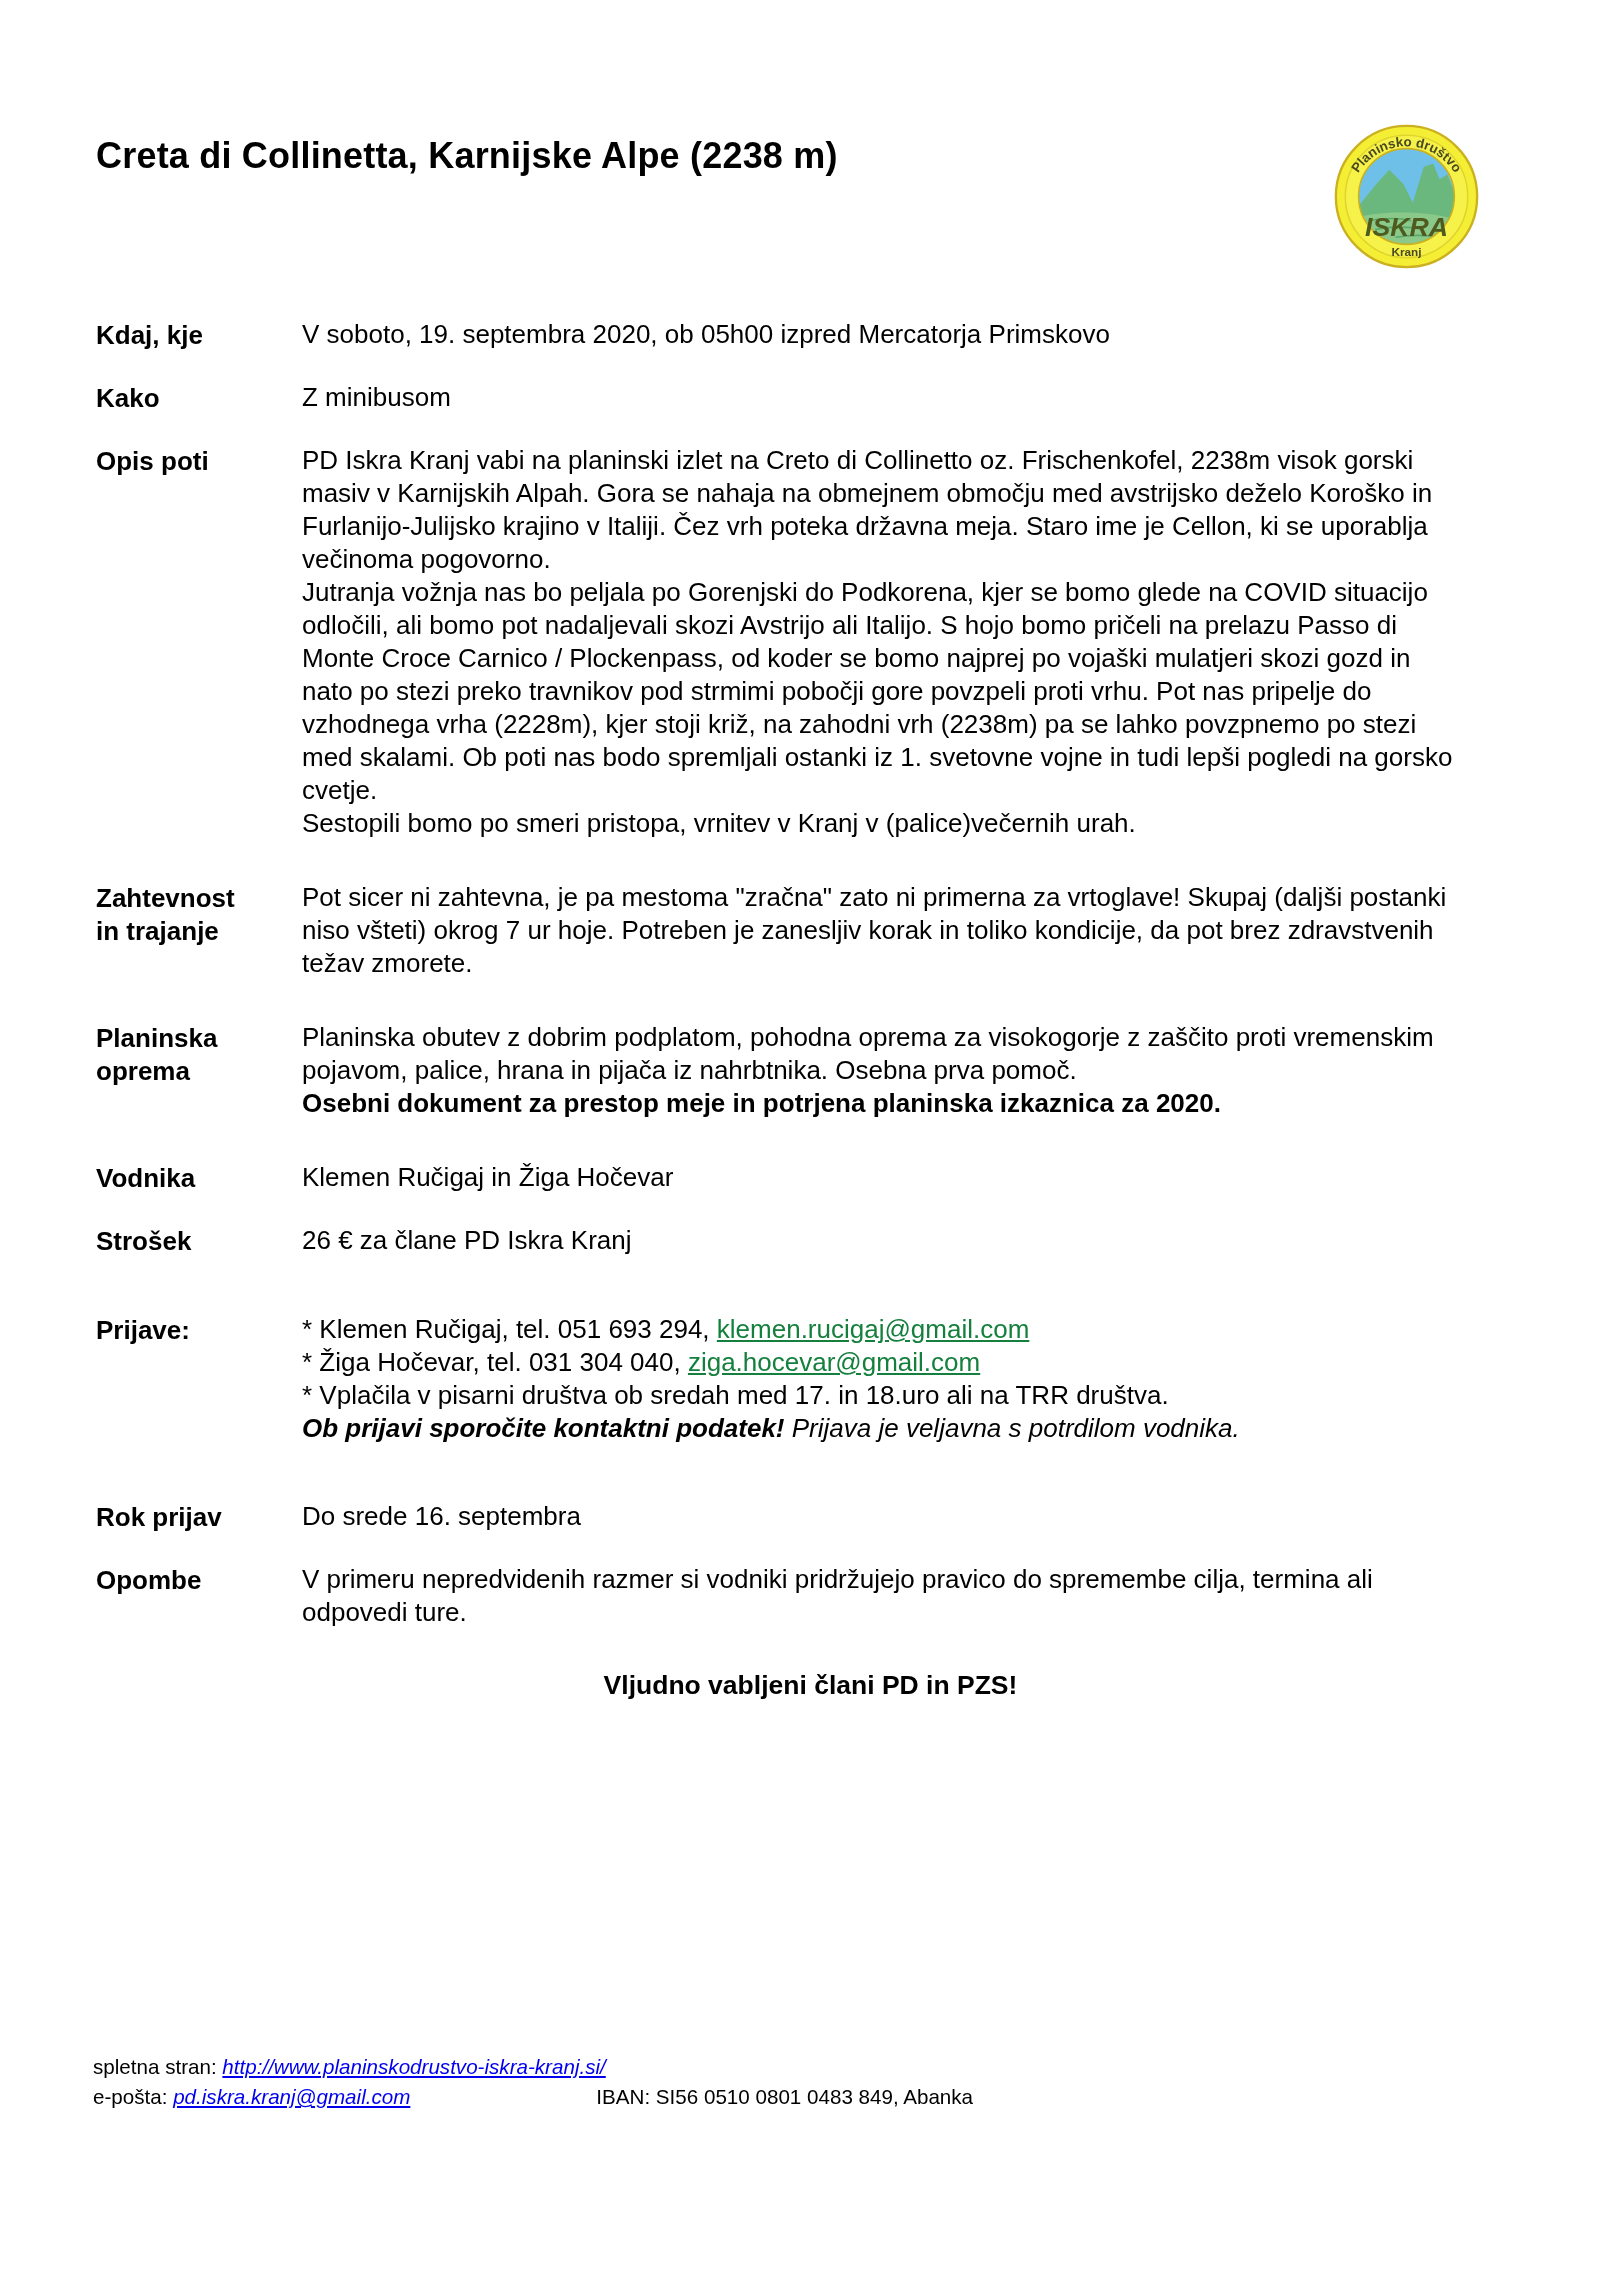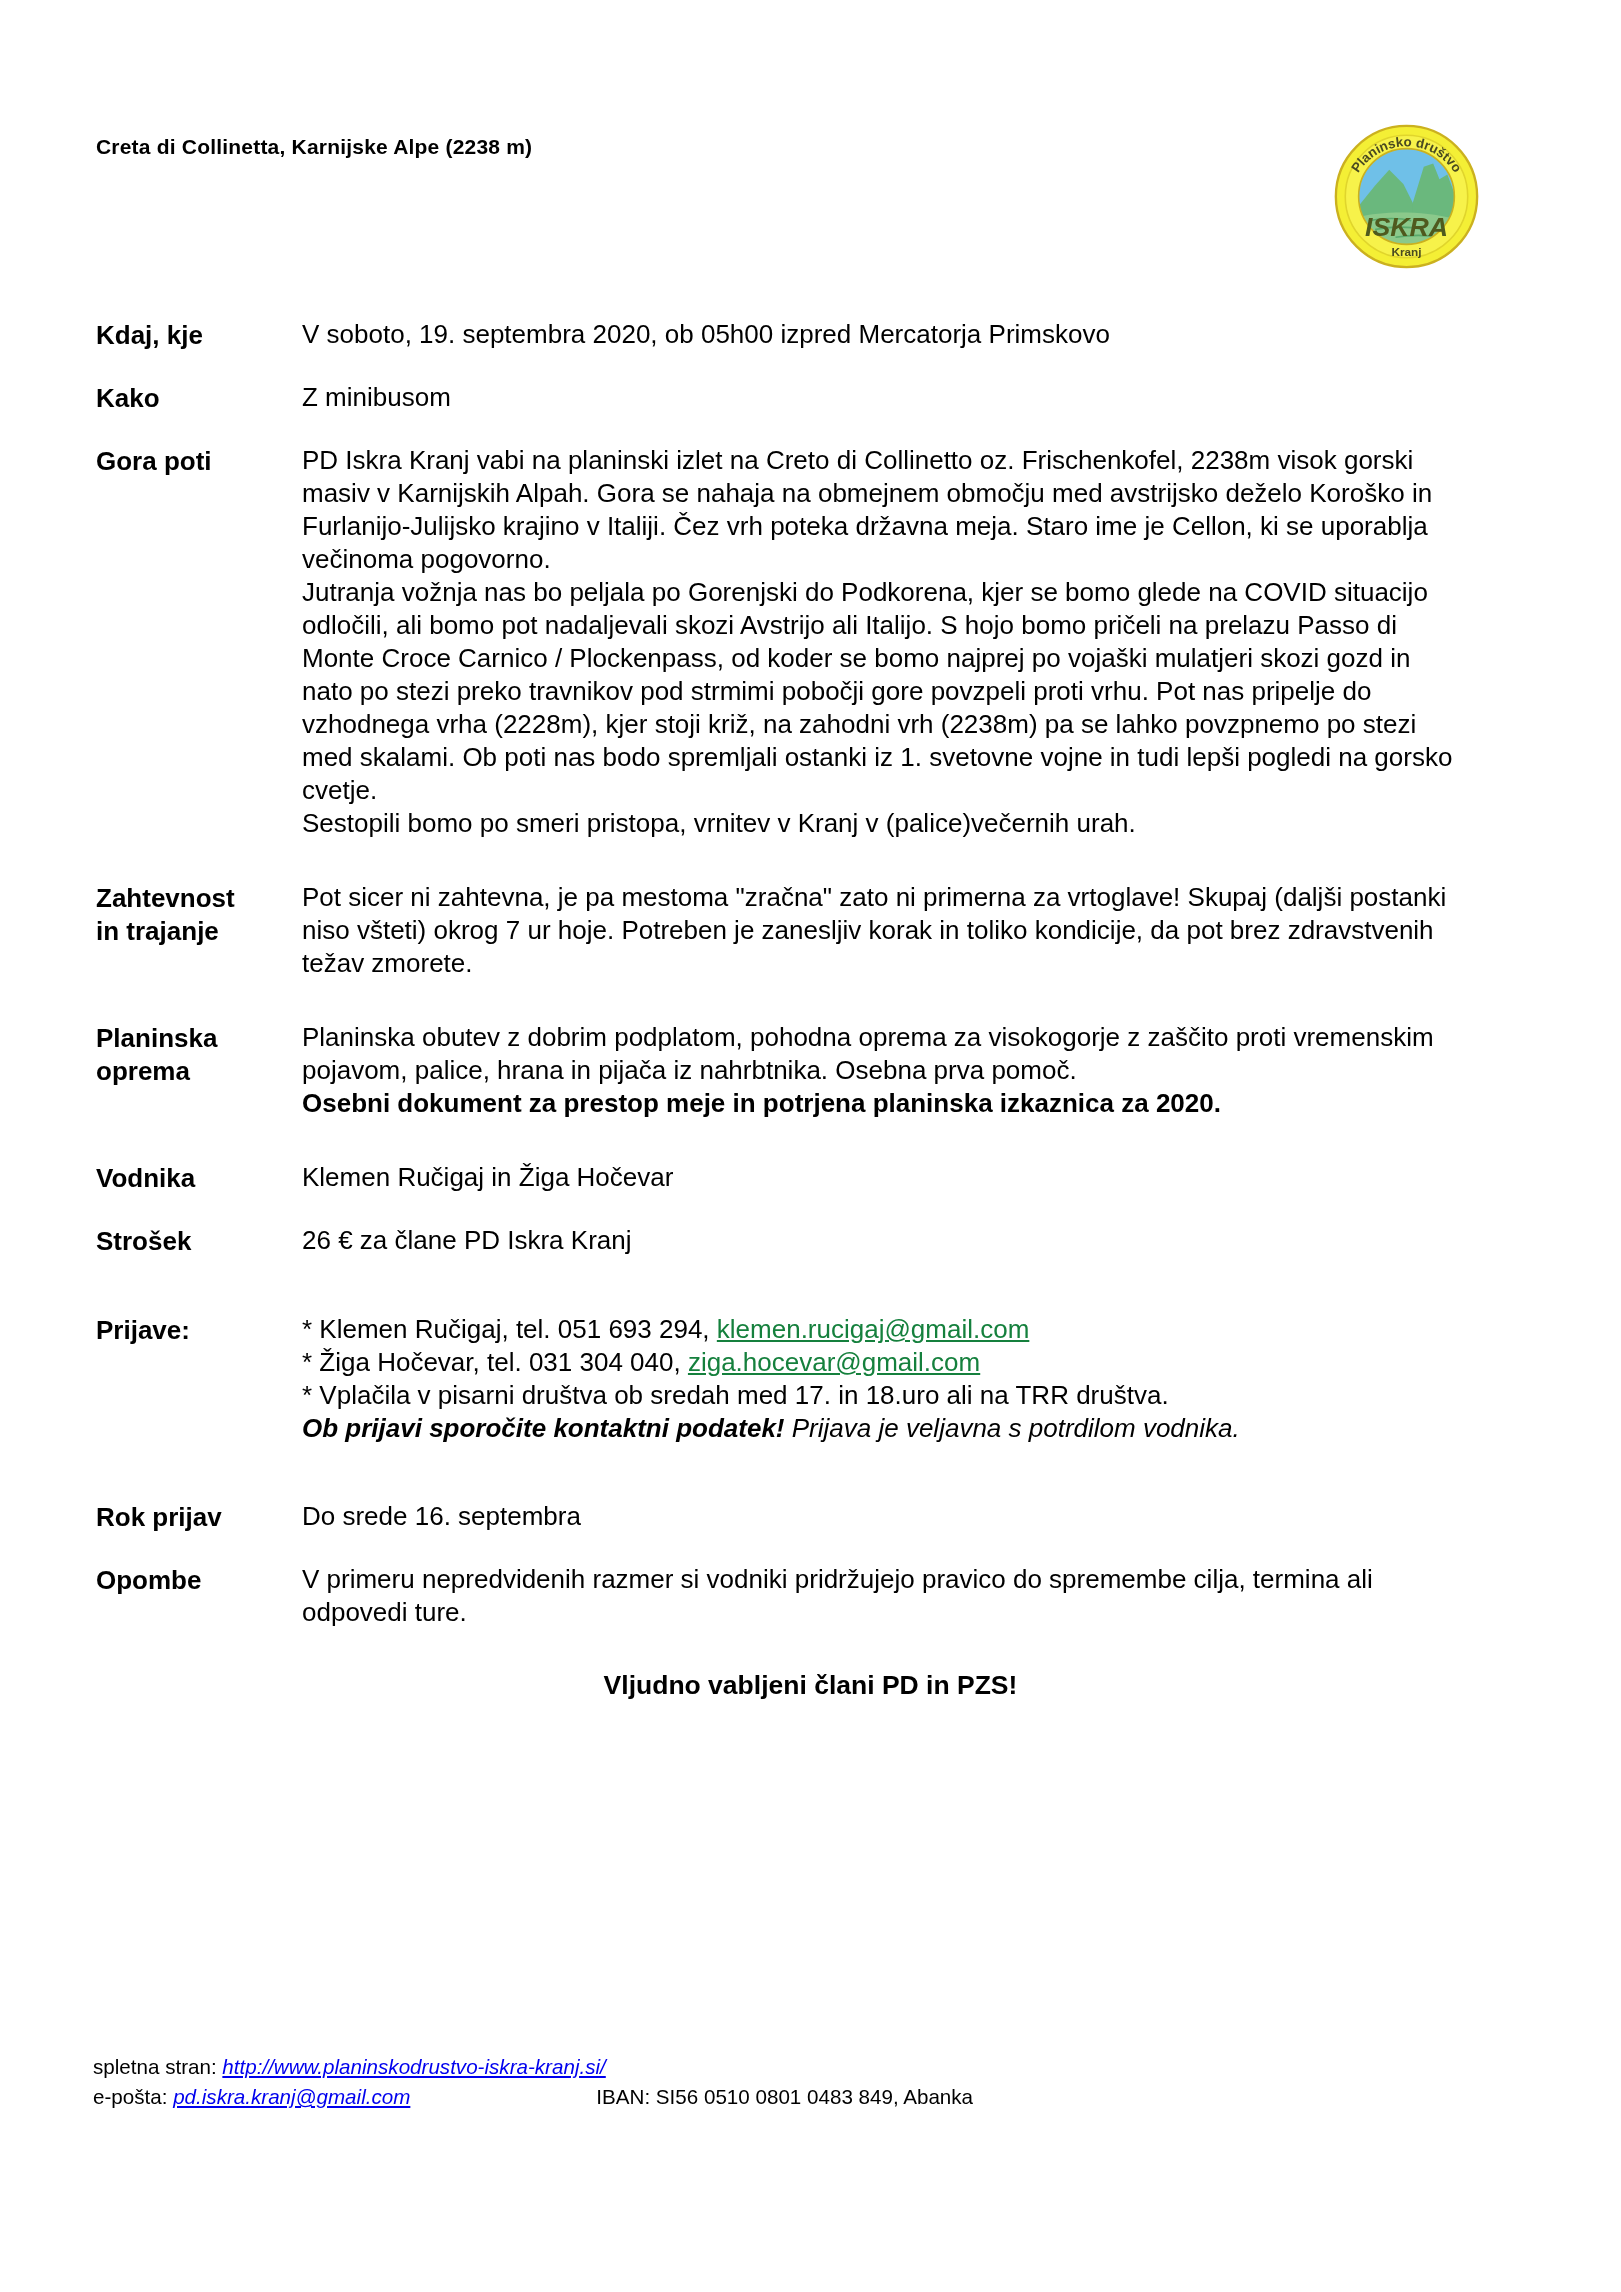--- a/index.html
+++ b/index.html
@@ -24,21 +24,21 @@
   
   .header {
     position: relative;
     padding: 125px 0 0 0;
     height: 152px;
   }
   .doc-title {
     position: absolute;
     left: 96px;
     top: 135px;
-    font-size: 21px;
+    font-size: 36px;
     font-weight: bold;
     letter-spacing: 0.2px;
     white-space: nowrap;
   }
 
   
   .logo {
     position: absolute;
     left: 1328px;
     top: 118px;
@@ -166,21 +166,21 @@
     <div class="gap-m"></div>
 
     <div class="row">
       <div class="label">Kako</div>
       <div class="value">Z minibusom</div>
     </div>
 
     <div class="gap-m"></div>
 
     <div class="row">
-      <div class="label">Gora poti</div>
+      <div class="label">Opis poti</div>
       <div class="value">
         <p>PD Iskra Kranj vabi na planinski izlet na Creto di Collinetto oz. Frischenkofel, 2238m visok gorski masiv v Karnijskih Alpah. Gora se nahaja na obmejnem območju med avstrijsko deželo Koroško in Furlanijo-Julijsko krajino v Italiji. Čez vrh poteka državna meja. Staro ime je Cellon, ki se uporablja večinoma pogovorno.</p>
         <p>Jutranja vožnja nas bo peljala po Gorenjski do Podkorena, kjer se bomo glede na COVID situacijo odločili, ali bomo pot nadaljevali skozi Avstrijo ali Italijo. S hojo bomo pričeli na prelazu Passo di Monte Croce Carnico / Plockenpass, od koder se bomo najprej po vojaški mulatjeri skozi gozd in nato po stezi preko travnikov pod strmimi pobočji gore povzpeli proti vrhu. Pot nas pripelje do vzhodnega vrha (2228m), kjer stoji križ, na zahodni vrh (2238m) pa se lahko povzpnemo po stezi med skalami. Ob poti nas bodo spremljali ostanki iz 1. svetovne vojne in tudi lepši pogledi na gorsko cvetje.</p>
         <p>Sestopili bomo po smeri pristopa, vrnitev v Kranj v (palice)večernih urah.</p>
       </div>
     </div>
 
     <div class="gap-l"></div>
 
     <div class="row">

